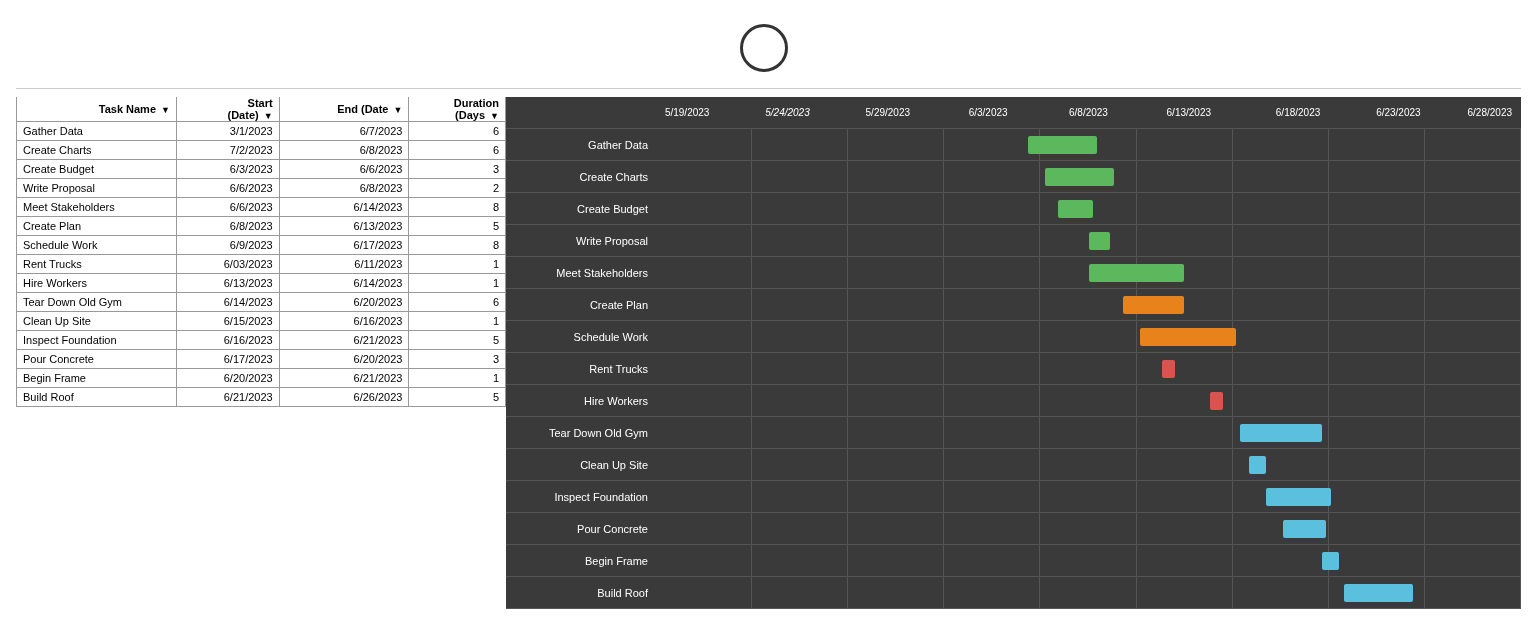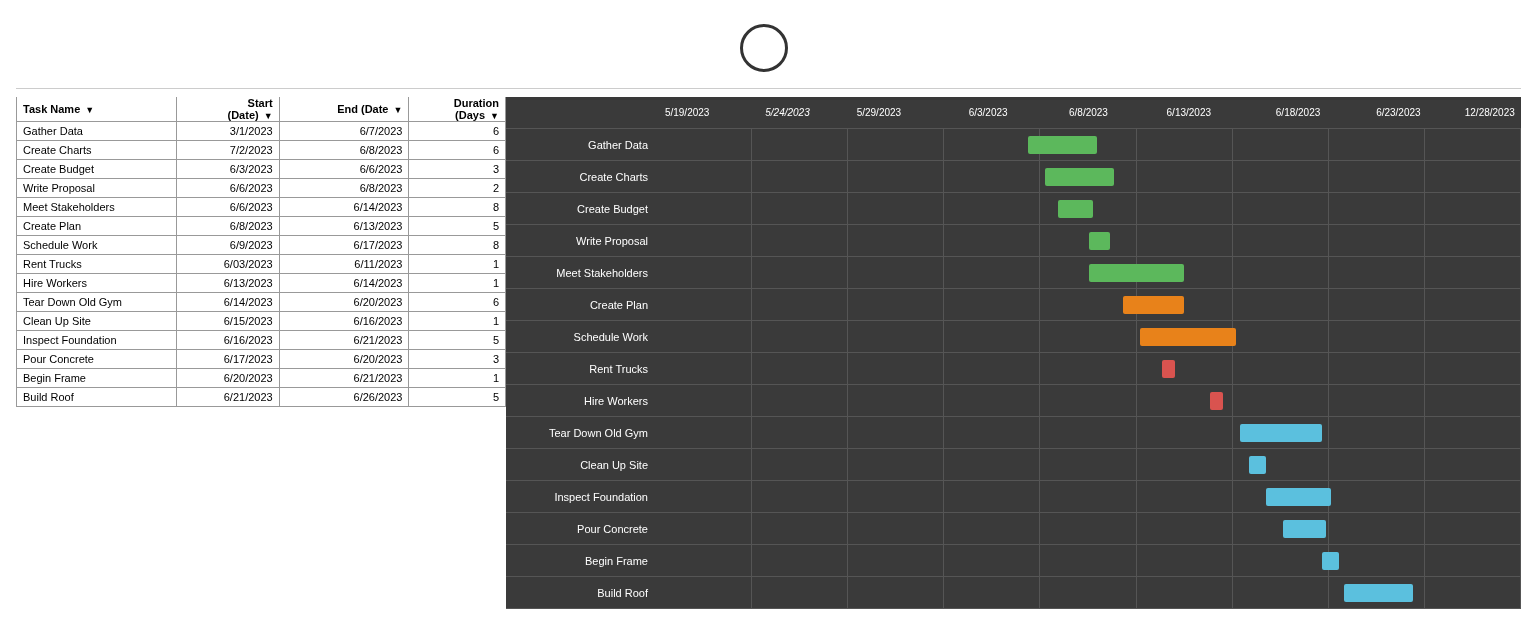--- a/index.html
+++ b/index.html
@@ -16,21 +16,21 @@
     .divider { border: none; border-top: 1px solid #ccc; margin: 8px 16px; }
 
     .main-content { display: flex; padding: 0 16px 16px 16px; gap: 0; }
 
     
     .table-section { width: 490px; flex-shrink: 0; }
 
     table { border-collapse: collapse; width: 490px; font-size: 11px; }
     table th, table td { border: 1px solid #999; padding: 3px 6px; text-align: right; }
     table th { background: #fff; font-weight: bold; font-size: 11px; }
-    table th.task-col { text-align: left; width: 160px; margin-top: 26px; }
+    table th.task-col { text-align: right; width: 160px; margin-top: 26px; }
     table td.task-name { text-align: left; }
     table thead tr:first-child th { border-bottom: none; padding-bottom: 0; }
     table thead tr:last-child th { border-top: none; padding-top: 0; }
 
     .filter-icon { font-size: 9px; margin-left: 2px; }
 
     
     .gantt-section { flex: 1; background: #3a3a3a; position: relative; overflow: hidden; }
 
     .gantt-row { display: flex; align-items: center; height: 32px; position: relative; border-bottom: 1px solid #555; }
@@ -169,27 +169,27 @@
     </table>
   </div>
 
   <div class="gantt-section">
 
     <div class="gantt-header-row" style="display:flex; align-items:center;">
       <div style="width:150px; flex-shrink:0;"></div>
       <div style="flex:1; display:flex;gap:38px;" id="gantt-date-headers">
           <div style="flex: 1 1 0%; text-align: center; color: rgb(255, 255, 255); font-size: 10px;">5/19/2023</div>
           <div style="flex: 1 1 0%; text-align: center; color: rgb(255, 255, 255); font-size: 10px; font-style: italic;">5/24/2023</div>
-          <div style="flex: 1 1 0%; color: rgb(255, 255, 255); font-size: 10px;">5/29/2023</div>
+          <div style="flex: 1 1 0%; text-align: center; color: rgb(255, 255, 255); font-size: 10px;">5/29/2023</div>
           <div style="flex: 1 1 0%; text-align: center; color: rgb(255, 255, 255); font-size: 10px;">6/3/2023</div>
           <div style="flex: 1 1 0%; text-align: center; color: rgb(255, 255, 255); font-size: 10px;">6/8/2023</div>
           <div style="flex: 1 1 0%; text-align: center; color: rgb(255, 255, 255); font-size: 10px;">6/13/2023</div>
           <div style="flex: 1 1 0%; text-align: right; color: rgb(255, 255, 255); font-size: 10px;">6/18/2023</div>
           <div style="flex: 1 1 0%; text-align: right; color: rgb(255, 255, 255); font-size: 10px;">6/23/2023</div>
-          <div style="flex: 1 1 0%; text-align: center; color: rgb(255, 255, 255); font-size: 10px;">12/28/2023</div>
+          <div style="flex: 1 1 0%; text-align: center; color: rgb(255, 255, 255); font-size: 10px;">6/28/2023</div>
         </div>
     </div>
 
     <div id="gantt-rows">
         <div class="gantt-row">
           <div class="gantt-row-label">Gather Data</div>
           <div class="gantt-bar-area">
             <div class="gantt-columns">
               <div class="gantt-col-line"></div>
               <div class="gantt-col-line"></div>

